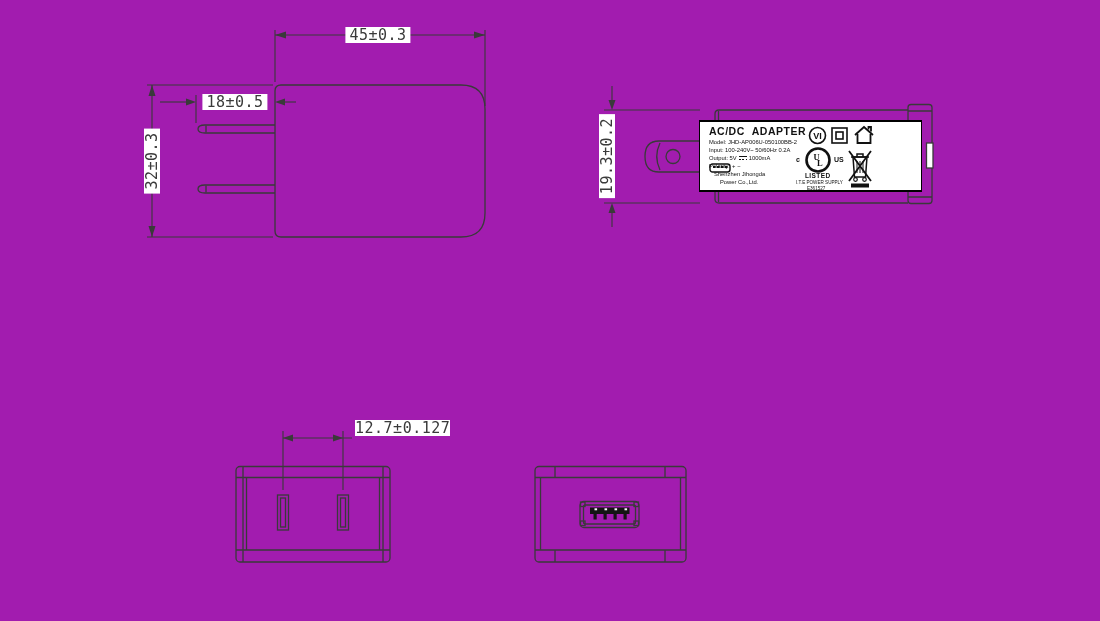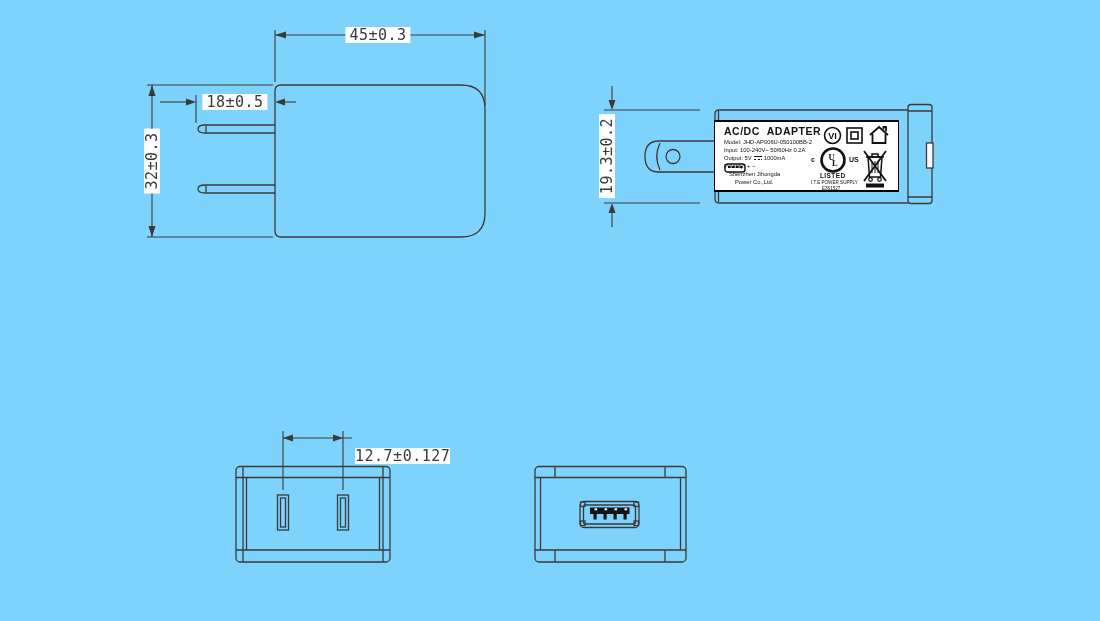--- a/index.html
+++ b/index.html
@@ -1,29 +1,29 @@
 <!DOCTYPE html>
 <html><head>
 <meta charset="utf-8">
 <style>
   html,body{margin:0;padding:0;background:#fff;}
   .canvas{
-    position:relative;width:1100px;height:621px;background:#7dd3fc;
+    position:relative;width:1100px;height:621px;background:#a21caf;
     font-family:"DejaVu Sans Mono", monospace;color:#3a3a3a;overflow:hidden;
   }
   svg{position:absolute;left:0;top:0;}
   .dim{
     position:absolute;font-size:15px;letter-spacing:0.5px;color:#3a3a3a;
     background:#fff;padding:0 4px;white-space:nowrap;line-height:16px;
   }
   .dim.center{transform:translate(-50%,-50%);}
   .dim.vert{transform:translate(-50%,-50%) rotate(-90deg);}
   
   .adapter-label{
-    position:absolute;left:714px;top:120px;width:185px;height:72px;
+    position:absolute;left:699px;top:120px;width:223px;height:72px;
     border:1px solid #000;border-top:2.5px solid #000;border-bottom:2.5px solid #000;
     box-sizing:border-box;background:#fff;color:#111;
     font-family:"Liberation Sans", sans-serif;
   }
   .lab-title{position:absolute;left:9px;top:3px;font-size:10.5px;font-weight:bold;letter-spacing:0.5px;word-spacing:4px;white-space:nowrap;}
   .lab-line{position:absolute;left:9px;font-size:5.8px;line-height:6px;white-space:nowrap;color:#111;}
   .lab-model{top:17px;}
   .lab-input{top:25px;}
   .lab-output{top:33px;display:flex;align-items:center;gap:2px;}
   .lab-polarity{top:40.5px;display:flex;align-items:center;gap:2px;}
@@ -150,21 +150,21 @@
           </g>
         </g>
       </g>
     </g>
   </svg>
 
   <div class="dim center" style="left:378px;top:35px;">45±0.3</div>
   <div class="dim center" style="left:235px;top:102px;">18±0.5</div>
   <div class="dim vert" style="left:152px;top:161px;">32±0.3</div>
   <div class="dim vert" style="left:607px;top:156px;">19.3±0.2</div>
-  <div class="dim" style="left:355px;top:448px;padding:0;">12.7±0.127</div>
+  <div class="dim" style="left:355px;top:420px;padding:0;">12.7±0.127</div>
 
   <div class="adapter-label">
     <div class="lab-title">AC/DC ADAPTER</div>
     <div class="lab-line lab-model">Model: JHD-AP006U-050100BB-2</div>
     <div class="lab-line lab-input">Input: 100-240V~ 50/60Hz 0.2A</div>
     <div class="lab-line lab-output">
       <span>Output: 5V</span>
       <span class="dc-sym"></span>
       <span>1000mA</span>
     </div>

